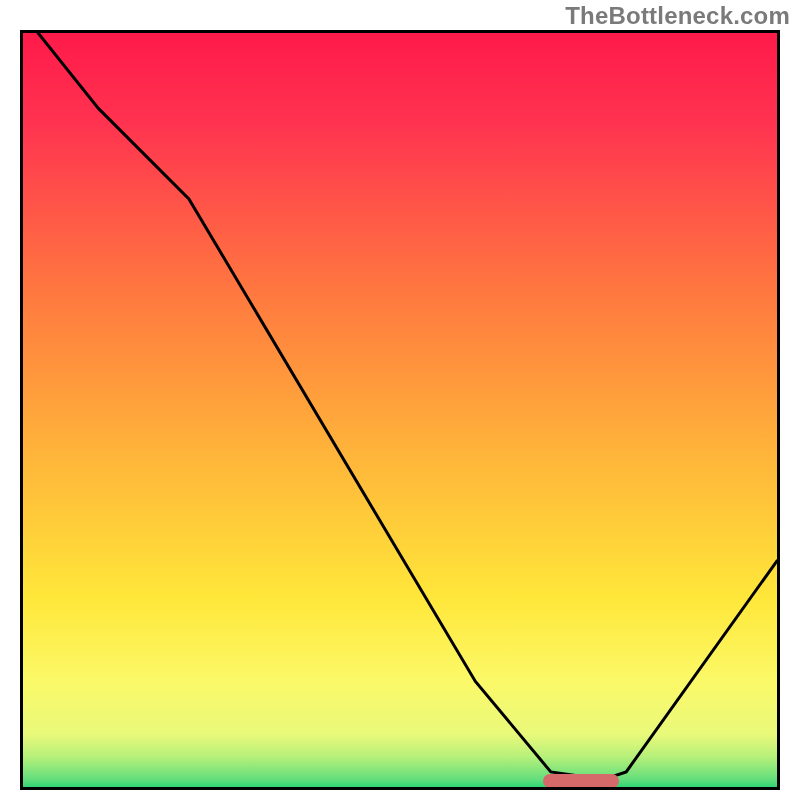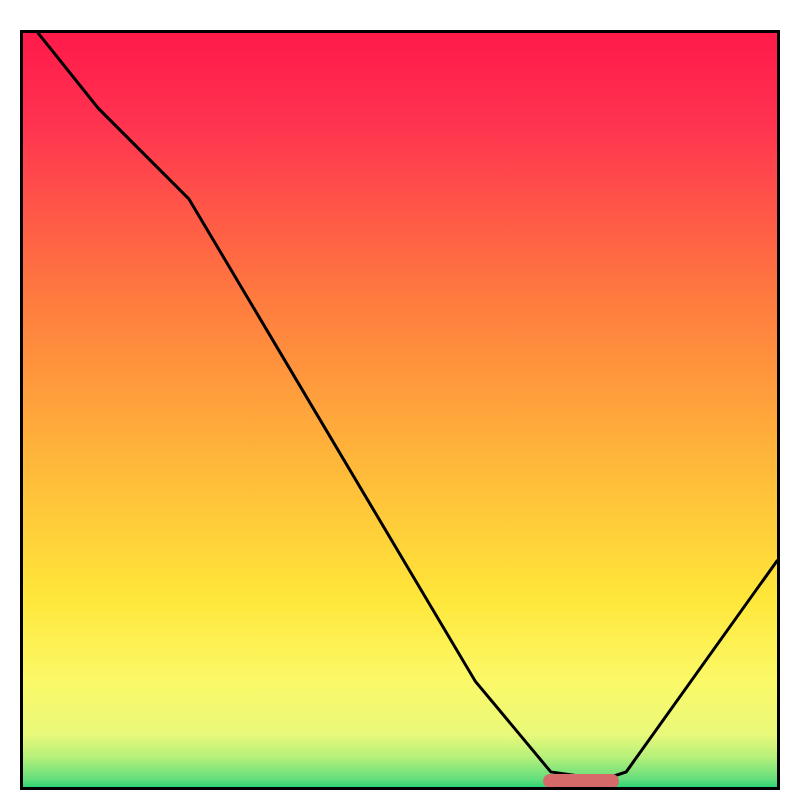--- a/index.html
+++ b/index.html
@@ -45,20 +45,21 @@
   .marker {
     position: absolute;
     height: 14px;
     border-radius: 7px;
     background: #d66a6a;
   }
 </style>
 </head>
 <body>
 <div class="container">
+  <div class="watermark">TheBottleneck.com</div>
   <div class="plot-frame">
     <svg class="gradient" viewBox="0 0 754 754" preserveAspectRatio="none">
       <defs>
         <linearGradient id="bg" x1="0" y1="0" x2="0" y2="1">
           <stop id="s0" offset="0%" stop-color="#ff1a4a"></stop>
           <stop id="s1" offset="12%" stop-color="#ff3350"></stop>
           <stop id="s2" offset="35%" stop-color="#ff7a3f"></stop>
           <stop id="s3" offset="55.00000000000001%" stop-color="#ffb23a"></stop>
           <stop id="s4" offset="75%" stop-color="#ffe73a"></stop>
           <stop id="s5" offset="86%" stop-color="#fbf968"></stop>

